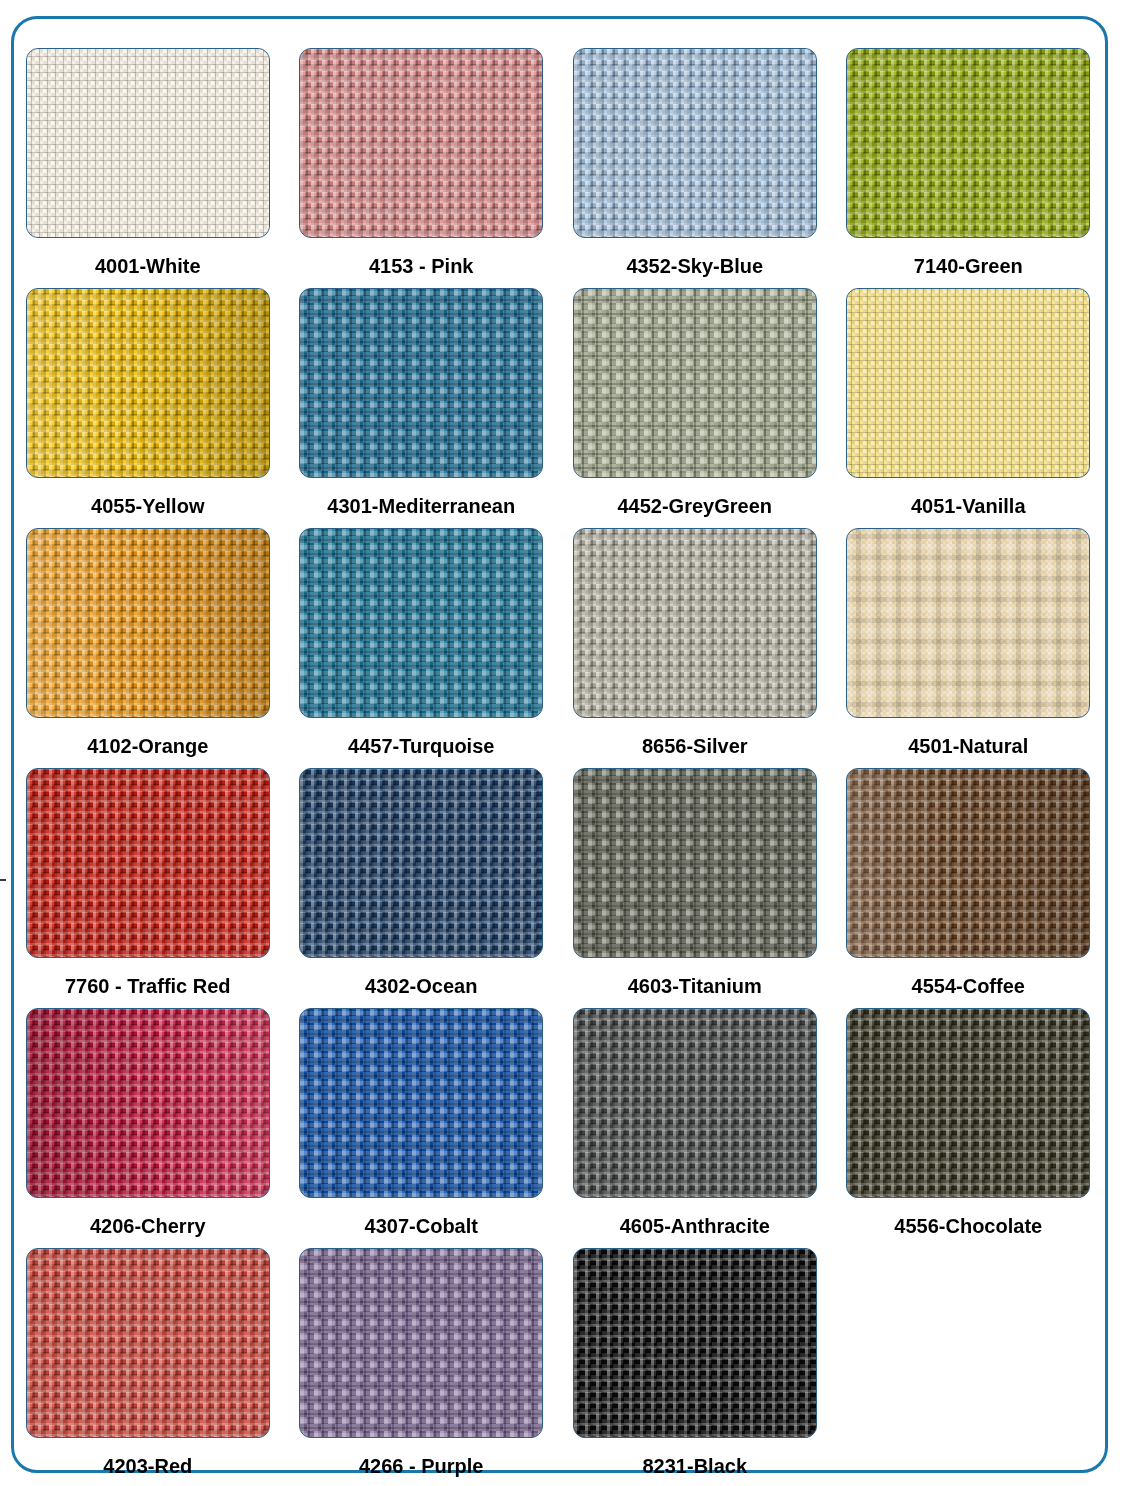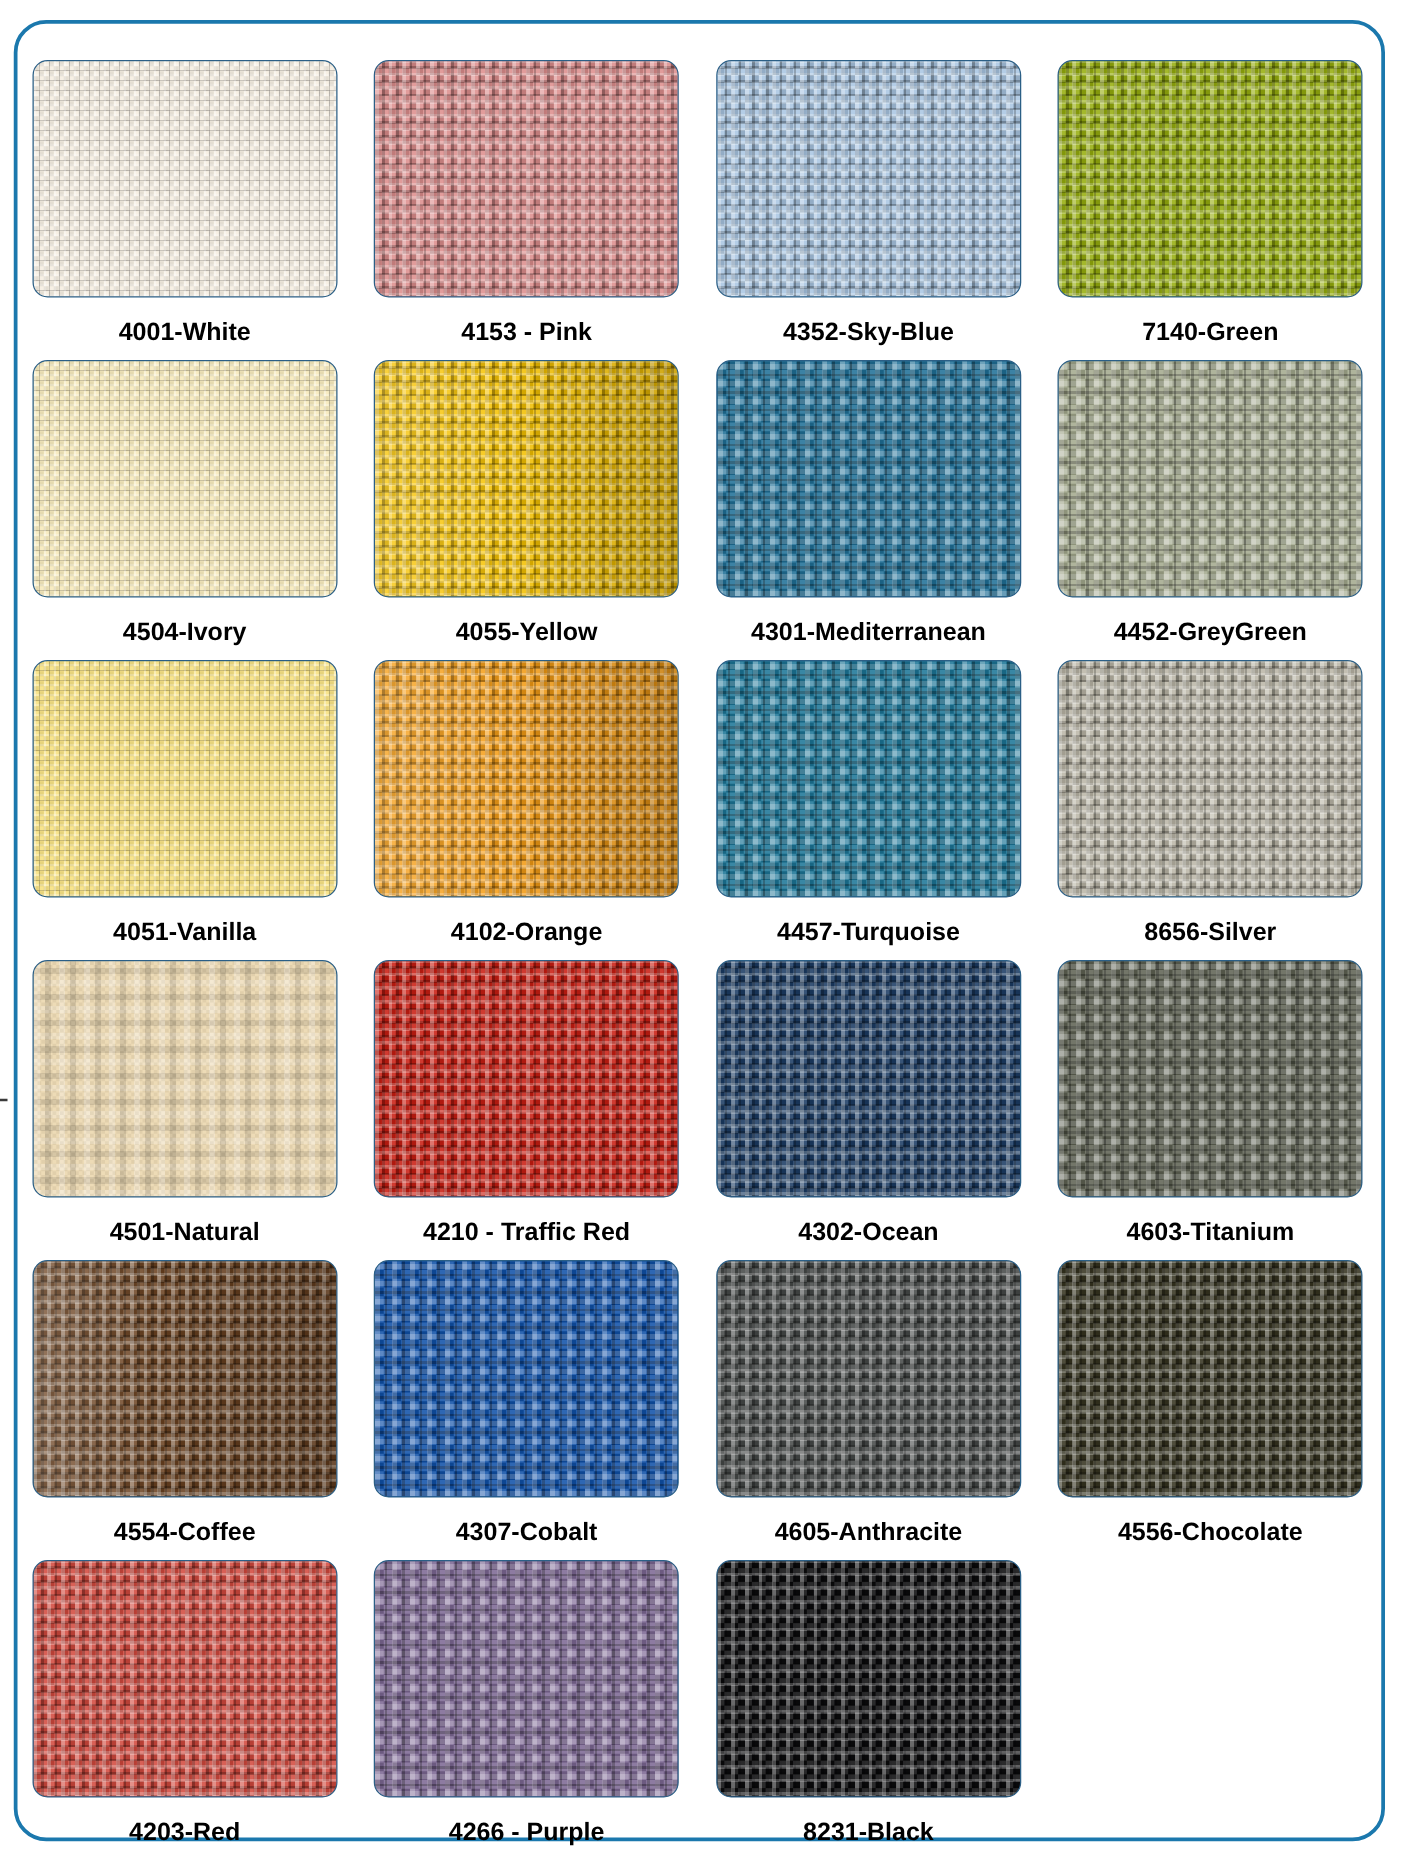--- a/index.html
+++ b/index.html
@@ -225,24 +225,20 @@
     </div>
     <div class="swatch-cell">
       <div class="swatch-chip" style="background-color: rgb(169, 198, 226);"></div>
       <div class="swatch-label">4352-Sky-Blue</div>
     </div>
     <div class="swatch-cell">
       <div class="swatch-chip" style="background-color: rgb(150, 174, 13);"></div>
       <div class="swatch-label">7140-Green</div>
     </div>
     <div class="swatch-cell">
-      <div class="swatch-chip weave-fine" style="background-color: rgb(247, 235, 190);"></div>
-      <div class="swatch-label">4504-Ivory</div>
-    </div>
-    <div class="swatch-cell">
       <div class="swatch-chip" style="background-color: rgb(246, 194, 0);">
         <div class="chip-shade" style="background: linear-gradient(90deg, rgba(255, 255, 255, 0.14) 0%, rgba(255, 255, 255, 0) 45%, rgba(0, 0, 0, 0.16) 100%);"></div>
       </div>
       <div class="swatch-label">4055-Yellow</div>
     </div>
     <div class="swatch-cell">
       <div class="swatch-chip weave-coarse" style="background-color: rgb(31, 111, 150);"></div>
       <div class="swatch-label">4301-Mediterranean</div>
     </div>
     <div class="swatch-cell">
@@ -266,37 +262,43 @@
     <div class="swatch-cell">
       <div class="swatch-chip" style="background-color: rgb(186, 182, 166);"></div>
       <div class="swatch-label">8656-Silver</div>
     </div>
     <div class="swatch-cell">
       <div class="swatch-chip weave-blocky" style="background-color: rgb(236, 217, 179);"></div>
       <div class="swatch-label">4501-Natural</div>
     </div>
     <div class="swatch-cell">
       <div class="swatch-chip" style="background-color: rgb(201, 29, 17);"></div>
-      <div class="swatch-label">4210 - Traffic Red</div>
+      <div class="swatch-label">7760 - Traffic Red</div>
     </div>
     <div class="swatch-cell">
       <div class="swatch-chip" style="background-color: rgb(26, 59, 99);"></div>
       <div class="swatch-label">4302-Ocean</div>
     </div>
     <div class="swatch-cell">
       <div class="swatch-chip weave-coarse" style="background-color: rgb(94, 98, 83);"></div>
       <div class="swatch-label">4603-Titanium</div>
     </div>
     <div class="swatch-cell">
       <div class="swatch-chip" style="background-color: rgb(107, 66, 32);">
         <div class="chip-shade" style="background: linear-gradient(90deg, rgba(255, 255, 255, 0.16) 0%, rgba(0, 0, 0, 0) 40%, rgba(0, 0, 0, 0.14) 100%);"></div>
       </div>
       <div class="swatch-label">4554-Coffee</div>
     </div>
     <div class="swatch-cell">
+      <div class="swatch-chip" style="background-color: rgb(200, 19, 60);">
+        <div class="chip-shade" style="background: linear-gradient(90deg, rgba(0, 0, 0, 0.16) 0%, rgba(0, 0, 0, 0) 55%, rgba(255, 255, 255, 0.1) 100%);"></div>
+      </div>
+      <div class="swatch-label">4206-Cherry</div>
+    </div>
+    <div class="swatch-cell">
       <div class="swatch-chip weave-coarse" style="background-color: rgb(15, 80, 168);"></div>
       <div class="swatch-label">4307-Cobalt</div>
     </div>
     <div class="swatch-cell">
       <div class="swatch-chip" style="background-color: rgb(69, 72, 71);"></div>
       <div class="swatch-label">4605-Anthracite</div>
     </div>
     <div class="swatch-cell">
       <div class="swatch-chip" style="background-color: rgb(53, 51, 31);"></div>
       <div class="swatch-label">4556-Chocolate</div>

